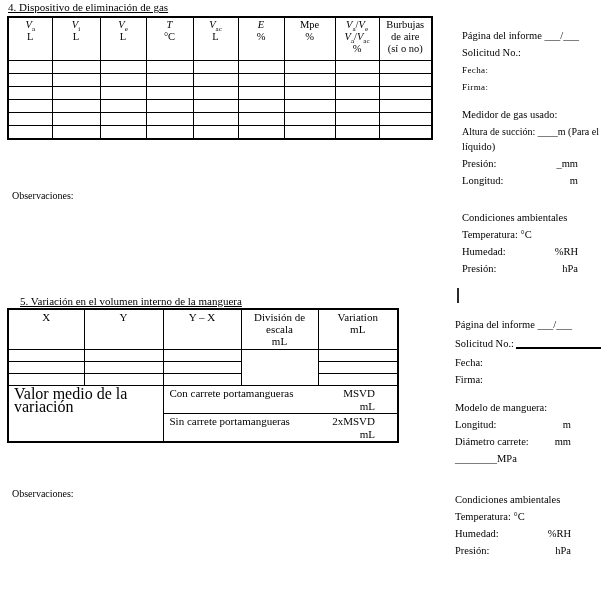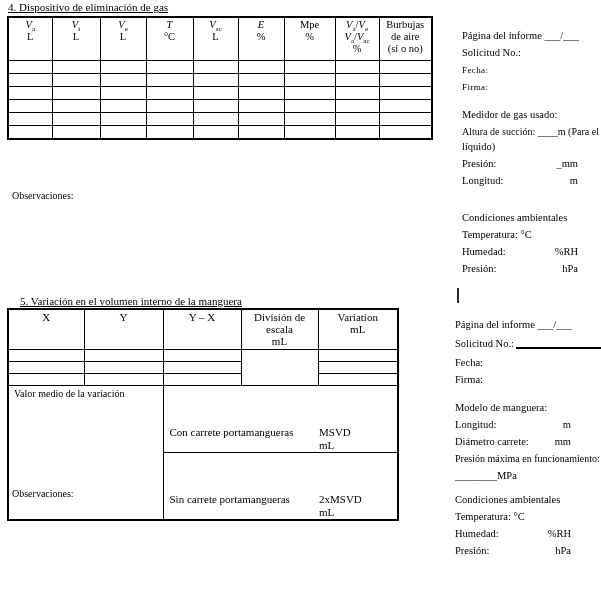--- a/index.html
+++ b/index.html
@@ -21,25 +21,25 @@
     font-size:10.5px;line-height:12px;padding-top:1px;
   }
   .t5 td.hd{font-size:11px;}
   .t4 td.cell{height:12px;}
   .t5 td.cell{height:11px;}
   sub{font-size:7px;line-height:0;}
   .t4h{height:43px;}
   .t5h{height:40px;}
   td.mean{
     vertical-align:top;text-align:left;
-    font-size:10px;line-height:13px;padding:1px 3px 0 5px;
+    font-size:16px;line-height:13px;padding:1px 3px 0 5px;
   }
   .duo{display:flex;justify-content:space-between;align-items:flex-start;
-       padding:1px 0 0 6px;font-size:11px;line-height:13px;margin-top:39px;}
-  .duo .val{width:64px;text-align:left;margin-right:14px;}
+       padding:1px 8px 0 6px;font-size:11px;line-height:13px;}
+  .duo .val{width:64px;text-align:right;margin-right:14px;}
   .botrow{height:27px;vertical-align:top;}
 
   
   .rblock{position:absolute;width:146px;font-size:10.5px;}
   .rl{line-height:12px;margin-bottom:5px;white-space:nowrap;}
   .rl.sm{font-size:9px;letter-spacing:0.4px;}
   .rl.kv{display:flex;}
   .rl.kv .v{margin-left:auto;margin-right:30px;}
   .rl.tight{margin-bottom:3px;}
   .rl.narrow{font-size:10px;}
@@ -254,21 +254,20 @@
 <div class="rblock" style="left:455px;top:402px;">
   <div class="rl">Modelo de manguera:</div>
   <div class="rl kv">
     <span>Longitud:</span>
     <span class="v">m</span>
   </div>
   <div class="rl kv">
     <span>Diámetro carrete:</span>
     <span class="v">mm</span>
   </div>
-  <div class="rl narrow">Presión máxima en funcionamiento:</div>
   <div class="rl">________MPa</div>
 </div>
 
 <div class="rblock" style="left:455px;top:494px;">
   <div class="rl">Condiciones ambientales</div>
   <div class="rl">Temperatura: °C</div>
   <div class="rl kv">
     <span>Humedad:</span>
     <span class="v">%RH</span>
   </div>

